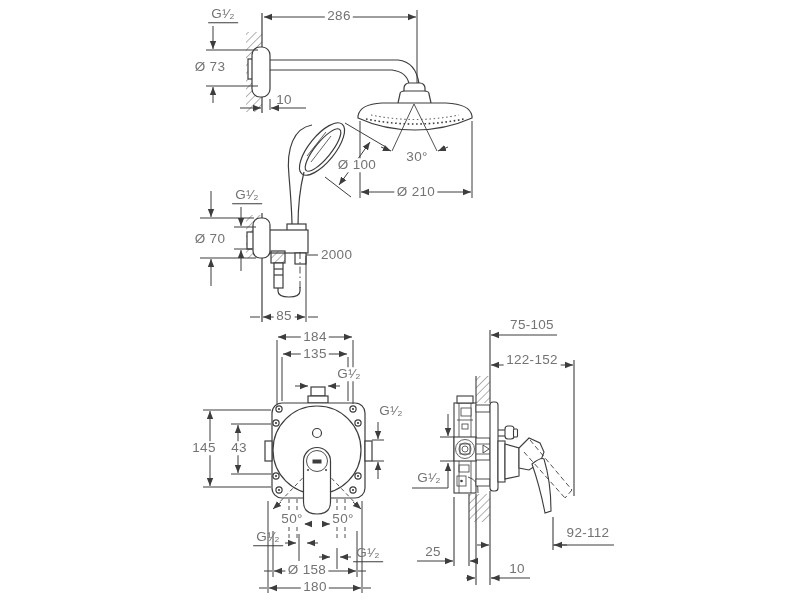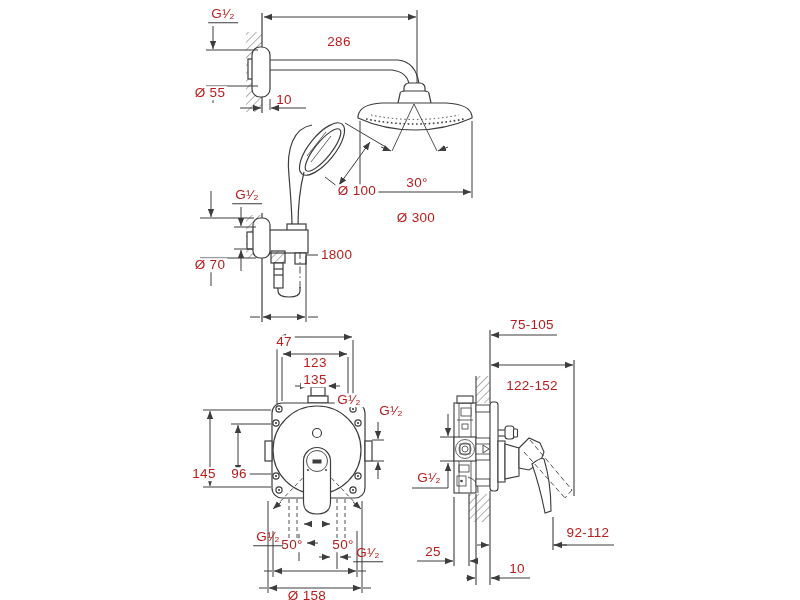--- a/index.html
+++ b/index.html
@@ -3,25 +3,25 @@
 <meta charset="utf-8">
 <style>
   html,body{margin:0;padding:0;background:#fff;}
   .canvas{
     position:relative;width:800px;height:600px;background:#fff;overflow:hidden;
     font-family:"Liberation Sans","DejaVu Sans",sans-serif;
   }
   .canvas svg{position:absolute;left:0;top:0;}
   .lbl{
     position:absolute;transform:translate(-50%,-50%);
-    font-size:13.5px;color:#b91c1c;white-space:nowrap;line-height:1;
+    font-size:13.5px;color:#737373;white-space:nowrap;line-height:1;
     letter-spacing:.3px;
   }
   .lbl-left{transform:translate(0,-50%);}
-  .bg{background:#fff;padding:0 2.5px;margin-top:26px;}
+  .bg{background:#fff;padding:0 2.5px;}
   .ul{border-bottom:1.3px solid #3d3d3d;padding:0 3px 1px 3px;}
 </style>
 </head>
 <body>
 
 <div class="canvas">
 
 <svg width="800" height="600" viewBox="0 0 800 600">
   <defs>
     <pattern id="h" width="5.5" height="5.5" patternUnits="userSpaceOnUse" patternTransform="rotate(45)">
@@ -296,36 +296,36 @@
     <line x1="476" y1="561" x2="470" y2="561" marker-end="url(#ah)"></line>
 
     <line x1="491" y1="578" x2="530" y2="578"></line>
     <line x1="466" y1="578" x2="475" y2="578" marker-end="url(#ah)"></line>
     <line x1="500" y1="578" x2="491.5" y2="578" marker-end="url(#ah)"></line>
   </g>
 </svg>
 
 <div class="lbl ul" style="left:223px;top:15px;">G¹⁄₂</div>
 <div class="lbl bg" style="left:339px;top:16px;">286</div>
-<div class="lbl bg" style="left:210px;top:67px;">Ø 55</div>
+<div class="lbl bg" style="left:210px;top:67px;">Ø 73</div>
 <div class="lbl" style="left:284px;top:100px;">10</div>
 <div class="lbl bg" style="left:357px;top:165px;">Ø 100</div>
 <div class="lbl bg" style="left:417px;top:157px;">30°</div>
-<div class="lbl bg" style="left:416px;top:192px;">Ø 300</div>
+<div class="lbl bg" style="left:416px;top:192px;">Ø 210</div>
 <div class="lbl ul" style="left:247px;top:196px;">G¹⁄₂</div>
 <div class="lbl bg" style="left:210px;top:239px;">Ø 70</div>
-<div class="lbl lbl-left" style="left:321px;top:255px;">1800</div>
-<div class="lbl bg" style="left:284px;top:316px;">47</div>
-
-<div class="lbl bg" style="left:315px;top:337px;">123</div>
+<div class="lbl lbl-left" style="left:321px;top:255px;">2000</div>
+<div class="lbl bg" style="left:284px;top:316px;">85</div>
+
+<div class="lbl bg" style="left:315px;top:337px;">184</div>
 <div class="lbl bg" style="left:315px;top:354px;">135</div>
 <div class="lbl bg" style="left:349px;top:374px;">G¹⁄₂</div>
 <div class="lbl" style="left:391px;top:411px;">G¹⁄₂</div>
 <div class="lbl bg" style="left:204px;top:448px;">145</div>
-<div class="lbl bg" style="left:239px;top:448px;">96</div>
+<div class="lbl bg" style="left:239px;top:448px;">43</div>
 <div class="lbl bg" style="left:292px;top:519px;">50°</div>
 <div class="lbl bg" style="left:343px;top:519px;">50°</div>
 <div class="lbl ul" style="left:268px;top:538px;">G¹⁄₂</div>
 <div class="lbl ul" style="left:368px;top:554px;">G¹⁄₂</div>
 <div class="lbl bg" style="left:307px;top:570px;">Ø 158</div>
 <div class="lbl bg" style="left:315px;top:587px;">180</div>
 
 <div class="lbl" style="left:532px;top:325px;">75-105</div>
 <div class="lbl bg" style="left:532px;top:360px;">122-152</div>
 <div class="lbl" style="left:429px;top:478px;">G¹⁄₂</div>

